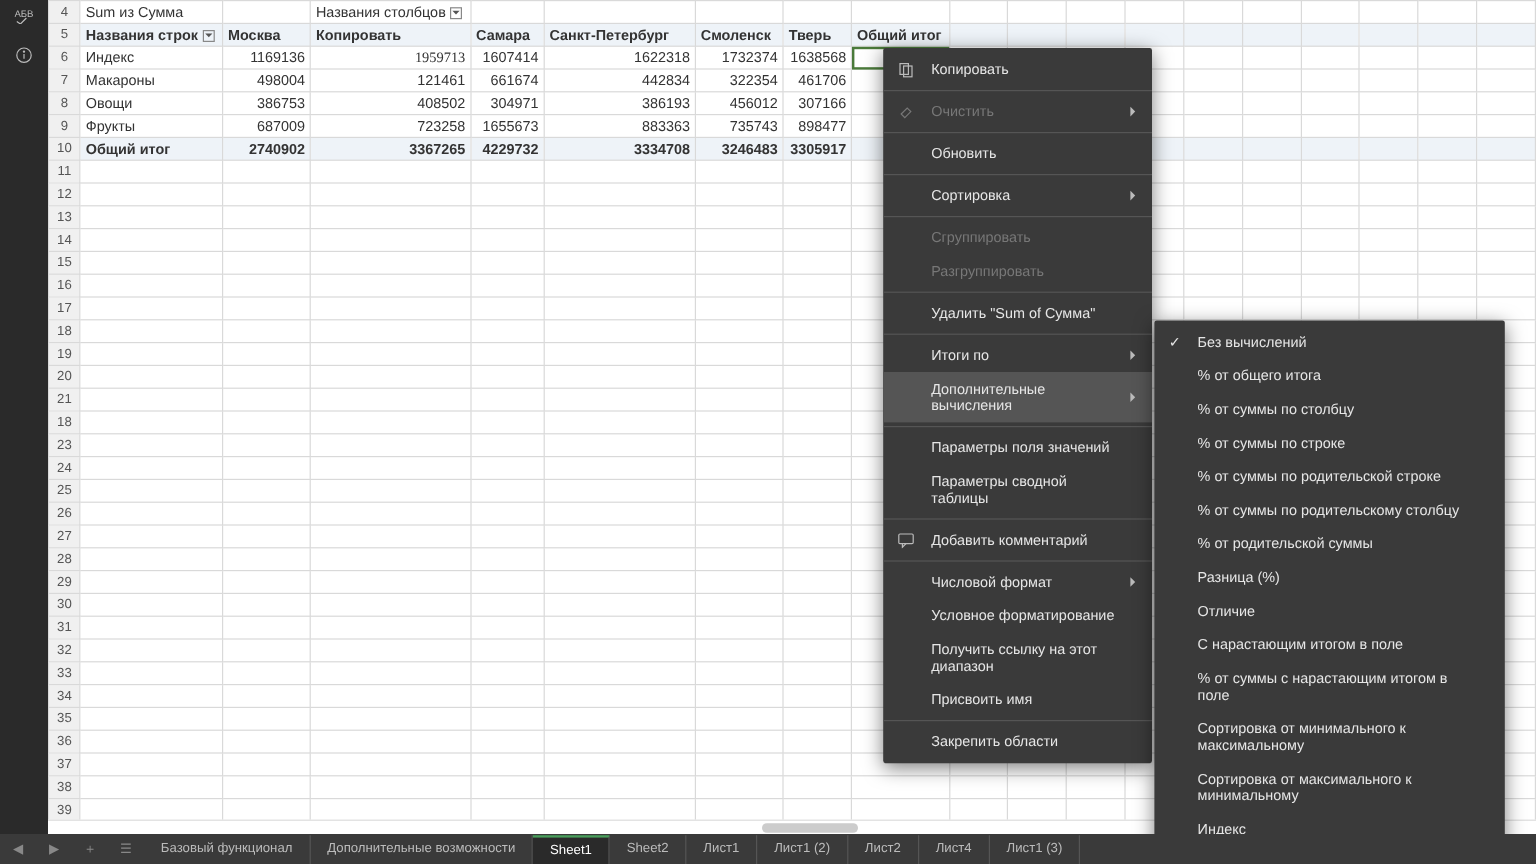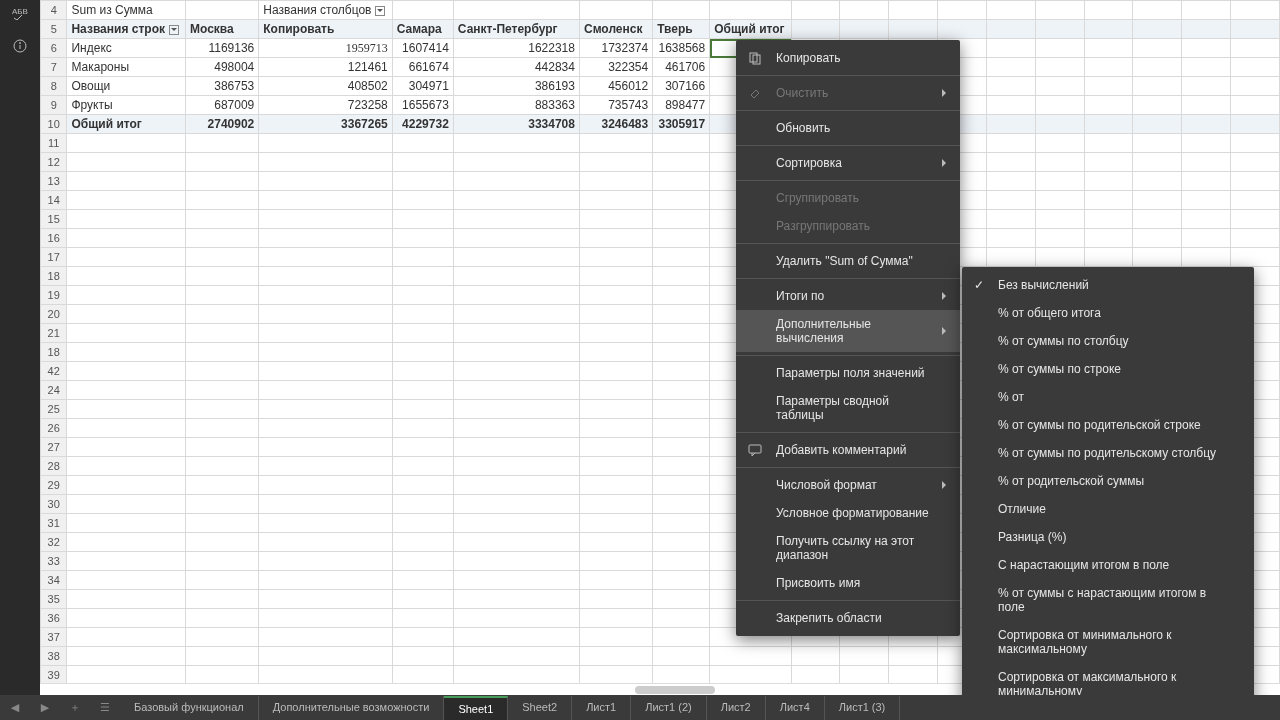--- a/index.html
+++ b/index.html
@@ -563,21 +563,21 @@
         <div class="cell" style="width: 48px;"></div>
         <div class="cell" style="width: 48px;"></div>
         <div class="cell" style="width: 48px;"></div>
         <div class="cell" style="width: 48px;"></div>
         <div class="cell" style="width: 48px;"></div>
         <div class="cell" style="width: 48px;"></div>
         <div class="cell" style="width: 48px;"></div>
         <div class="cell" style="width: 48px;"></div>
       </div>
       <div class="row">
-        <div class="rh">42</div>
+        <div class="rh">23</div>
         <div class="cell" style="width: 110px;"></div>
         <div class="cell" style="width: 72px;"></div>
         <div class="cell" style="width: 92px;"></div>
         <div class="cell" style="width: 60px;"></div>
         <div class="cell" style="width: 124px;"></div>
         <div class="cell" style="width: 72px;"></div>
         <div class="cell" style="width: 56px;"></div>
         <div class="cell" style="width: 80px;"></div>
         <div class="cell" style="width: 48px;"></div>
         <div class="cell" style="width: 48px;"></div>
@@ -989,26 +989,25 @@
     <div class="ctx-item"><span>Получить ссылку на этот диапазон</span></div>
     <div class="ctx-item"><span>Присвоить имя</span></div>
     <div class="sep"></div>
     <div class="ctx-item"><span>Закрепить области</span></div>
   </div>
 <div class="ctx ctx2" id="ctx2">
     <div class="ctx-item"><span>Без вычислений</span><span class="chk">✓</span></div>
     <div class="ctx-item"><span>% от общего итога</span></div>
     <div class="ctx-item"><span>% от суммы по столбцу</span></div>
     <div class="ctx-item"><span>% от суммы по строке</span></div>
-    <div class="ctx-item"><span>% от</span></div>
     <div class="ctx-item"><span>% от суммы по родительской строке</span></div>
     <div class="ctx-item"><span>% от суммы по родительскому столбцу</span></div>
     <div class="ctx-item"><span>% от родительской суммы</span></div>
+    <div class="ctx-item"><span>Разница (%)</span></div>
     <div class="ctx-item"><span>Отличие</span></div>
-    <div class="ctx-item"><span>Разница (%)</span></div>
     <div class="ctx-item"><span>С нарастающим итогом в поле</span></div>
     <div class="ctx-item"><span>% от суммы с нарастающим итогом в поле</span></div>
     <div class="ctx-item"><span>Сортировка от минимального к максимальному</span></div>
     <div class="ctx-item"><span>Сортировка от максимального к минимальному</span></div>
     <div class="ctx-item"><span>Индекс</span></div>
   </div>
 
 <div class="bottom">
   <div class="bb">◀</div>
   <div class="bb">▶</div>

